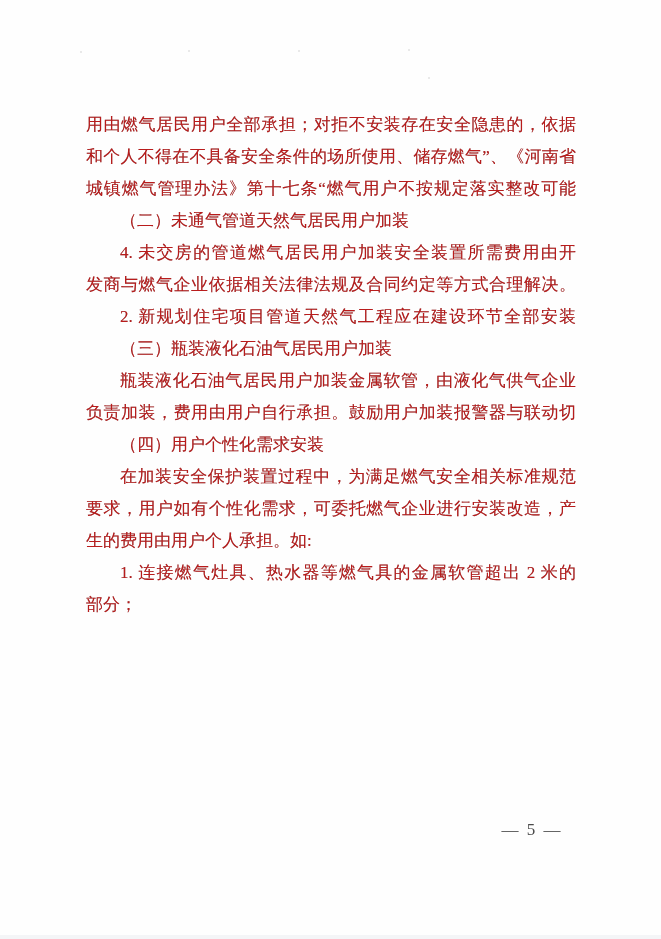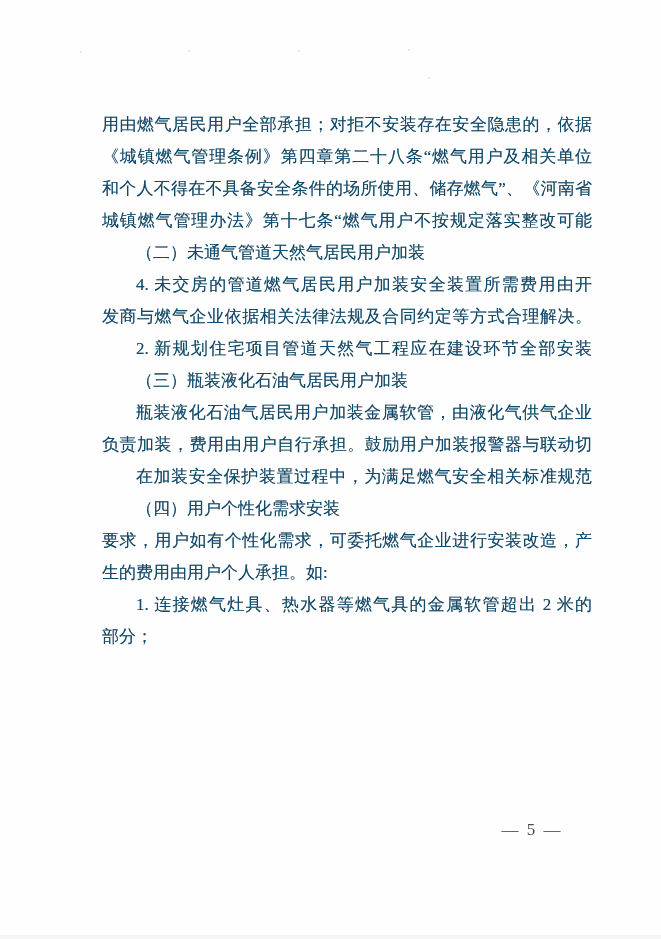--- a/index.html
+++ b/index.html
@@ -22,25 +22,24 @@
     bottom: 0;
     width: 100%;
     height: 4px;
     background: #f4f5f7;
   }
   .content {
     position: absolute;
     top: 109px;
     left: 86px;
     width: 490px;
-    color: #0c4a6e;
+    color: #b91c1c;
     font-size: 17px;
     line-height: 32px;
     text-shadow: 0 0 0.5px rgba(40,40,40,0.45);
-    margin-left: 16px;
   }
   .ln {
     white-space: nowrap;
     height: 32px;
   }
   
   .jst {
     white-space: normal;
     text-align: justify;
     text-align-last: justify;
@@ -73,32 +72,31 @@
 <div class="page">
 
   <span class="speck" style="left:80px;  top:51px;"></span>
   <span class="speck" style="left:188px; top:50px;"></span>
   <span class="speck" style="left:298px; top:50px;"></span>
   <span class="speck" style="left:408px; top:49px;"></span>
   <span class="speck" style="left:428px; top:77px;"></span>
 
   <div class="content">
     <div class="ln jst">用由燃气居民用户全部承担；对拒不安装存在安全隐患的，依据</div>
-    <div class="ln jst">《城镇燃气管理条例》第四章第二十八条“燃气用户及相关单位</div>
     <div class="ln jst">和个人不得在不具备安全条件的场所使用、储存燃气”、《河南省</div>
     <div class="ln jst">城镇燃气管理办法》第十七条“燃气用户不按规定落实整改可能</div>
     <div class="ln ind">（二）未通气管道天然气居民用户加装</div>
     <div class="ln ind jst">4. 未交房的管道燃气居民用户加装安全装置所需费用由开</div>
     <div class="ln jst">发商与燃气企业依据相关法律法规及合同约定等方式合理解决。</div>
     <div class="ln ind jst">2. 新规划住宅项目管道天然气工程应在建设环节全部安装</div>
     <div class="ln ind">（三）瓶装液化石油气居民用户加装</div>
     <div class="ln ind jst">瓶装液化石油气居民用户加装金属软管，由液化气供气企业</div>
     <div class="ln jst">负责加装，费用由用户自行承担。鼓励用户加装报警器与联动切</div>
+    <div class="ln ind">（四）用户个性化需求安装</div>
     <div class="ln ind jst">在加装安全保护装置过程中，为满足燃气安全相关标准规范</div>
-    <div class="ln ind">（四）用户个性化需求安装</div>
     <div class="ln jst">要求，用户如有个性化需求，可委托燃气企业进行安装改造，产</div>
     <div class="ln">生的费用由用户个人承担。如:</div>
     <div class="ln ind jst">1. 连接燃气灶具、热水器等燃气具的金属软管超出 2 米的</div>
     <div class="ln">部分；</div>
   </div>
 
   <div class="footer">— 5 —</div>
 
   <div class="scan-edge"></div>
 </div>

